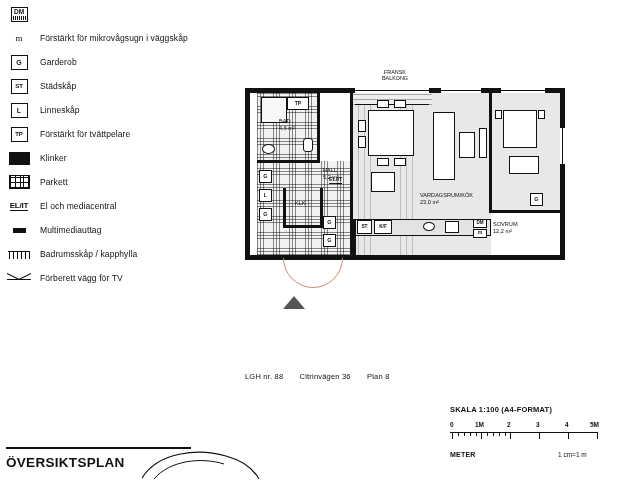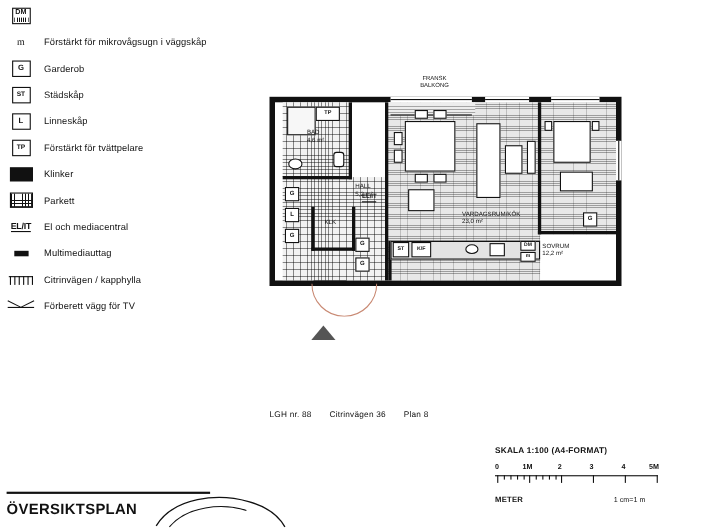--- a/index.html
+++ b/index.html
@@ -467,21 +467,21 @@
       <div class="sym-hanger">
         <div class="bar"></div>
         <div class="tick" style="left:1px"></div>
         <div class="tick" style="left:5px"></div>
         <div class="tick" style="left:9px"></div>
         <div class="tick" style="left:13px"></div>
         <div class="tick" style="left:17px"></div>
         <div class="tick" style="left:21px"></div>
       </div>
     </div>
-    <div class="legend-label">Citrinvägen / kapphylla</div>
+    <div class="legend-label">Badrumsskåp / kapphylla</div>
   </div>
 
   <div class="legend-row">
     <div class="legend-sym">
       <div class="sym-tv">
         <div class="d1"></div>
         <div class="d2"></div>
         <div class="base"></div>
       </div>
     </div>

